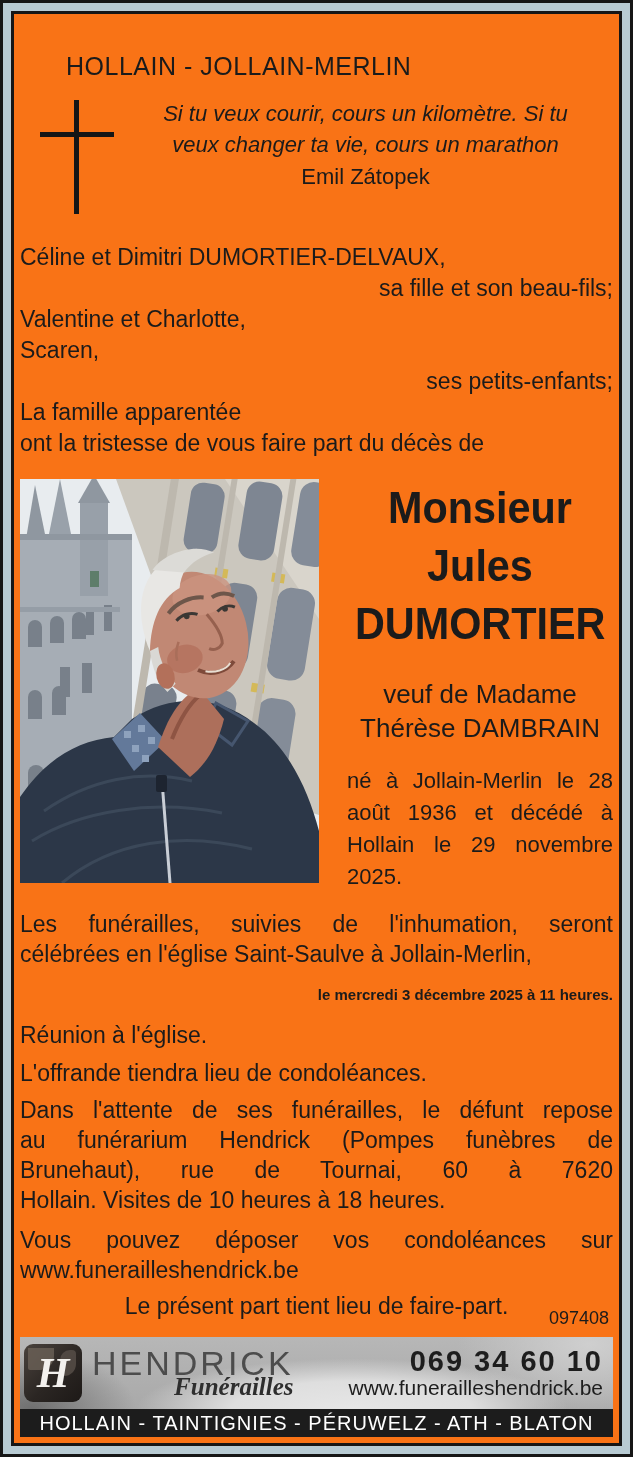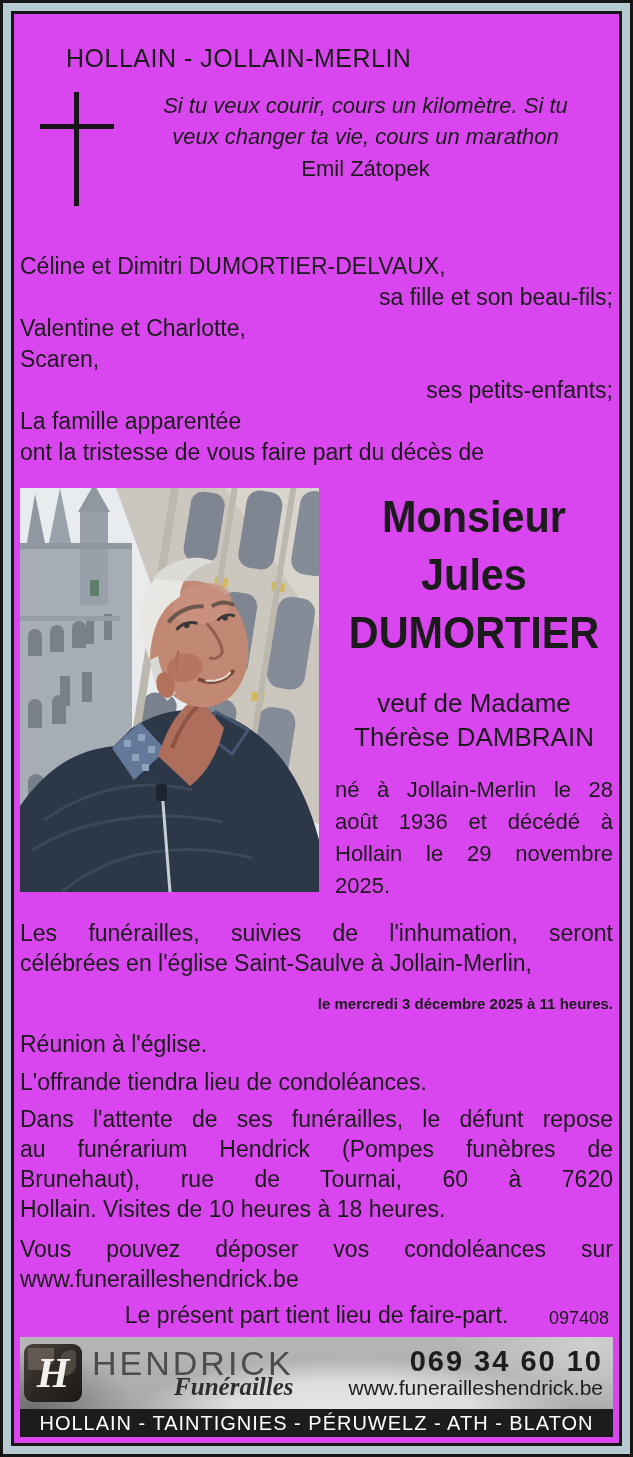--- a/index.html
+++ b/index.html
@@ -1,35 +1,35 @@
 <!DOCTYPE html>
 <html><head>
 <meta charset="utf-8">
 <style>
   html,body{margin:0;padding:0;background:#7d7d7d;}
   *{box-sizing:border-box;}
   body{font-family:"Liberation Sans",sans-serif;color:#1b1b1b;}
   .frame{width:633px;height:1457px;border:3px solid #161616;background:#b8cbd3;padding:8px;}
-  .inner{border:3px solid #161616;background:#d946ef;width:100%;height:100%;position:relative;padding:8px 6px;overflow:hidden;}
+  .inner{border:3px solid #161616;background:#f97316;width:100%;height:100%;position:relative;padding:16px 6px;overflow:hidden;}
 
   .loc-header{margin:22px 0 0 46px;font-size:25px;letter-spacing:.5px;line-height:28px;white-space:nowrap;}
 
   .quote-section{position:relative;margin-top:18px;min-height:126px;}
   .cross{position:absolute;left:20px;top:2px;width:80px;height:118px;}
   .cross .vbar{position:absolute;left:34px;top:0;width:5px;height:114px;background:#161616;}
   .cross .hbar{position:absolute;left:0;top:32px;width:74px;height:5px;background:#161616;}
   .quote{margin-left:98px;text-align:center;}
   .quote .qline{font-style:italic;font-size:22px;line-height:31px;white-space:nowrap;}
   .quote .qauthor{font-size:22px;line-height:30px;margin-top:2px;}
 
-  .family{margin-top:35px;font-size:23px;line-height:31px;}
+  .family{margin-top:18px;font-size:23px;line-height:31px;}
   .family .l{text-align:left;white-space:nowrap;}
   .family .r{text-align:right;white-space:nowrap;}
 
-  .main{margin-top:20px;display:flex;gap:16px;}
+  .main{margin-top:20px;display:flex;gap:28px;}
   .photo{width:299px;height:404px;flex:0 0 299px;display:block;}
   .right-col{flex:1;min-width:0;text-align:center;}
   .name{font-weight:bold;font-size:44px;line-height:58px;transform:scaleX(.94);transform-origin:center top;white-space:nowrap;}
   .widower{margin-top:24px;font-weight:normal;font-size:26px;line-height:34px;white-space:nowrap;}
   .birth{margin-top:20px;font-size:22px;line-height:32px;text-align:left;}
   .jline{text-align:justify;text-align-last:justify;}
   .lline{text-align:left;}
 
   .body-par{font-size:23px;line-height:30px;}
   .ceremony{margin-top:16px;}

